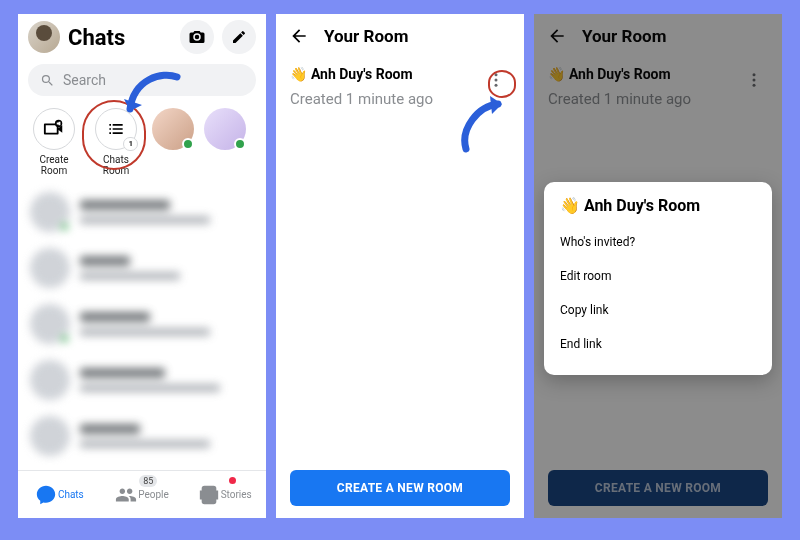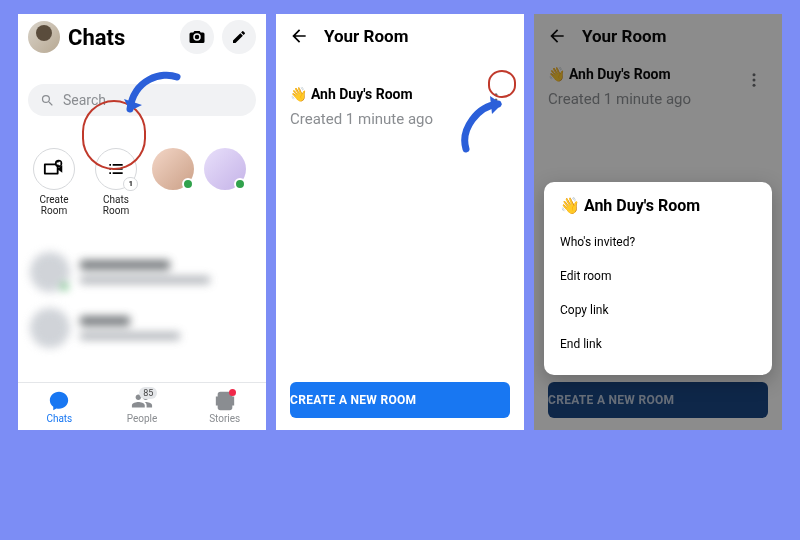--- a/index.html
+++ b/index.html
@@ -9,26 +9,25 @@
     width: 800px;
     height: 540px;
     display: flex;
     gap: 10px;
     padding: 14px 18px;
     overflow: hidden;
   }
   .screen {
     background: #fff;
     flex: 1 1 0;
-    height: 416px;
+    height: 504px;
     position: relative;
     display: flex;
     flex-direction: column;
     overflow: hidden;
-    gap: 20px;
   }
   
   .chats-header {
     display: flex;
     align-items: center;
     padding: 6px 10px;
     gap: 8px;
   }
   .avatar-circle {
     width: 32px; height: 32px;
@@ -152,21 +151,21 @@
   .chat-item .tx .ln2 {
     width: 130px; height: 8px; background: #a6aab0; border-radius: 3px;
   }
   .bottom-nav {
     display: flex;
     border-top: 1px solid #e4e6e9;
     height: 48px;
   }
   .bottom-nav .tab {
     flex: 1;
-    display: flex; flex-direction: column; align-items: center; justify-content: center;
+    display: flex; flex-direction: row; align-items: center; justify-content: center;
     gap: 1px;
     font-size: 10px;
     color: #8a8d91;
     position: relative;
     cursor: pointer;
   }
   .bottom-nav .tab.active { color: #1877f2; }
   .nav-badge {
     position: absolute;
     top: 4px; right: 26px;
@@ -210,21 +209,21 @@
     display: flex; align-items: center; justify-content: center;
     cursor: pointer;
   }
   .create-btn {
     position: absolute;
     bottom: 12px; left: 14px; right: 14px;
     height: 36px;
     background: #1877f2;
     color: #fff;
     border-radius: 6px;
-    display: flex; align-items: center; 
+    display: flex; align-items: center; justify-content: center;
     font-size: 12px;
     font-weight: 700;
     letter-spacing: 0.3px;
     cursor: pointer;
   }
   
   .screen3-base {
     position: absolute; inset: 0;
     filter: brightness(0.55) contrast(0.95);
   }

